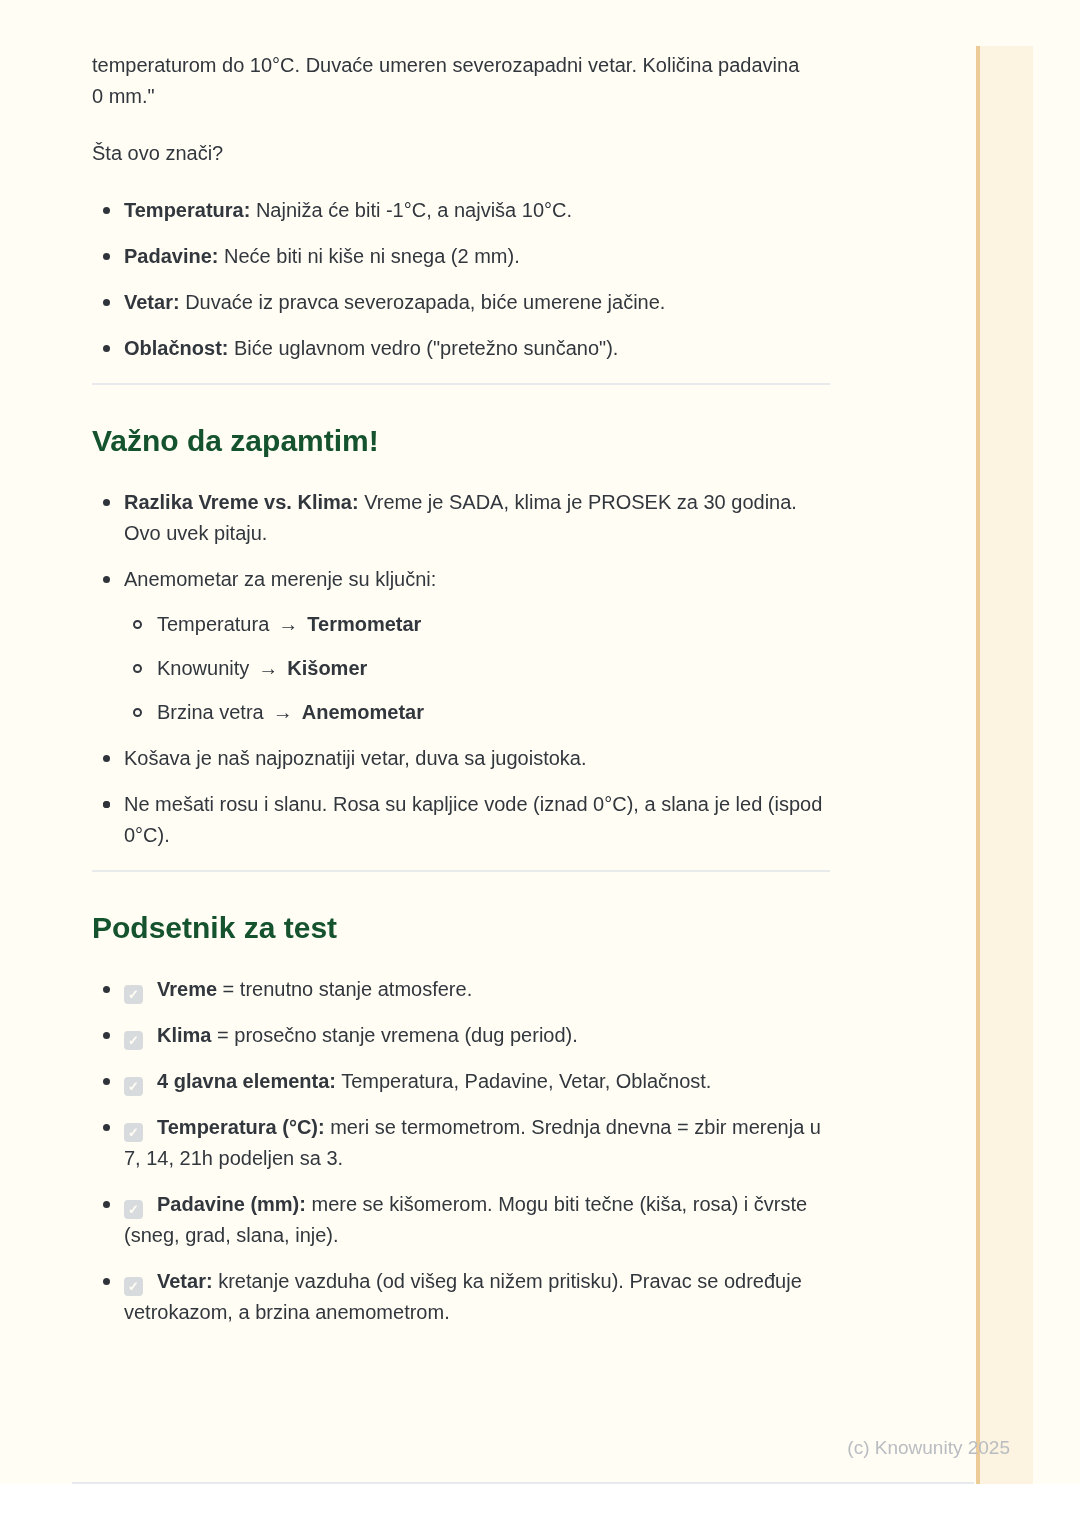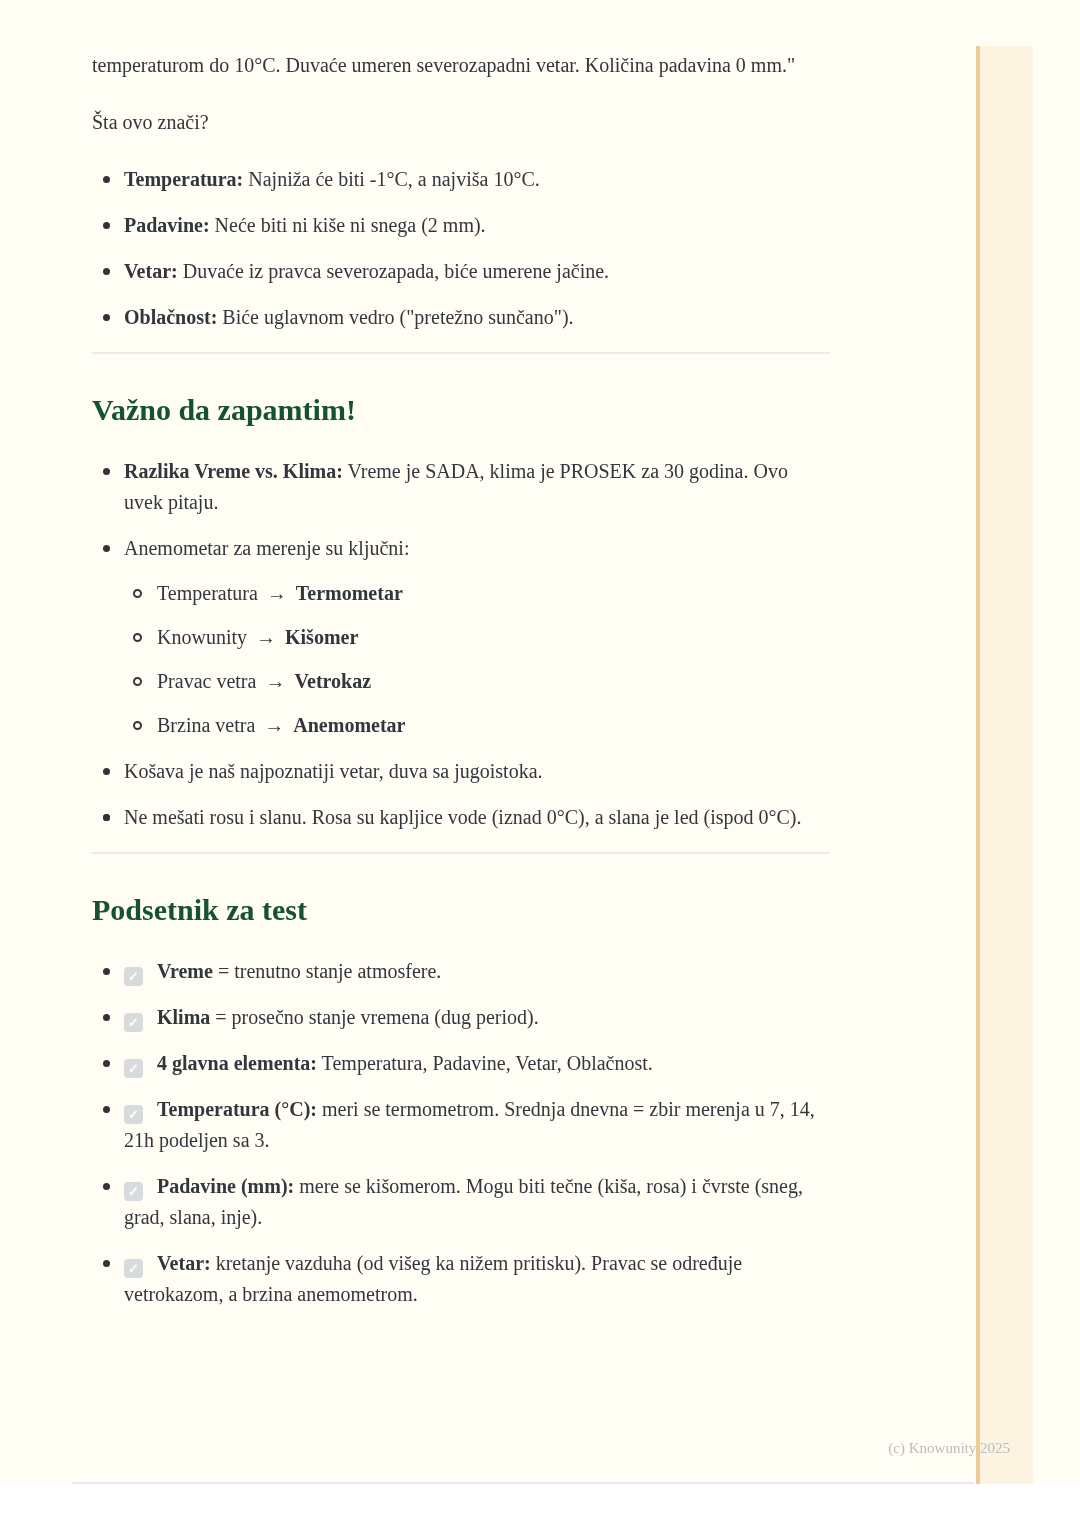--- a/index.html
+++ b/index.html
@@ -4,21 +4,20 @@
 <style>
   html,body{margin:0;padding:0;}
   body{
     width:1080px;height:1528px;position:relative;background:#ffffff;
     font-family:"Liberation Sans", sans-serif;overflow:hidden;
     -webkit-font-smoothing:antialiased;
   }
   .page{
     position:absolute;left:0;top:0;width:1080px;height:1484px;
     background:#FFFDF4;
-    font-family:Liberation Serif, serif;
   }
   .side-strip{
     position:absolute;left:976px;top:46px;width:57px;height:1438px;
     background:#FCF3E0;border-left:4px solid #ECCB97;box-sizing:border-box;
   }
   .page-edge{
     position:absolute;left:72px;top:1482px;width:902px;height:2px;
     background:#E6E9ED;
   }
   .content{
@@ -53,21 +52,21 @@
   .checkbox{
     display:inline-flex;width:19px;height:19px;border-radius:4px;
     background:#D8DBDE;margin-right:14px;vertical-align:-3px;
     align-items:center;justify-content:center;
   }
   .checkmark{
     color:#FFFDF4;font-size:13px;font-weight:700;line-height:19px;
   }
   .footer{
     position:absolute;left:0;top:1438px;width:1010px;text-align:right;
-    color:#B9BCC1;font-size:15px;line-height:20px;
+    color:#B9BCC1;font-size:19px;line-height:20px;
   }
 </style>
 </head>
 <body>
 
 <div class="page">
 
   <div class="content">
 
     <p class="para intro">temperaturom do 10°C. Duvaće umeren severozapadni vetar. Količina padavina 0 mm."</p>
@@ -106,24 +105,20 @@
         <span class="dot"></span>
         <span>Anemometar za merenje su ključni:</span>
         <ul class="sublist">
           <li class="subitem">
             <span class="circle"></span>
             <span>Temperatura</span><span class="arrow">→</span><span class="b">Termometar</span>
           </li>
           <li class="subitem">
             <span class="circle"></span>
             <span>Knowunity</span><span class="arrow">→</span><span class="b">Kišomer</span>
-          </li>
-          <li class="subitem">
-            <span class="circle"></span>
-            <span>Pravac vetra</span><span class="arrow">→</span><span class="b">Vetrokaz</span>
           </li>
           <li class="subitem">
             <span class="circle"></span>
             <span>Brzina vetra</span><span class="arrow">→</span><span class="b">Anemometar</span>
           </li>
         </ul>
       </li>
       <li class="bitem">
         <span class="dot"></span>
         <span>Košava je naš najpoznatiji vetar, duva sa jugoistoka.</span>

